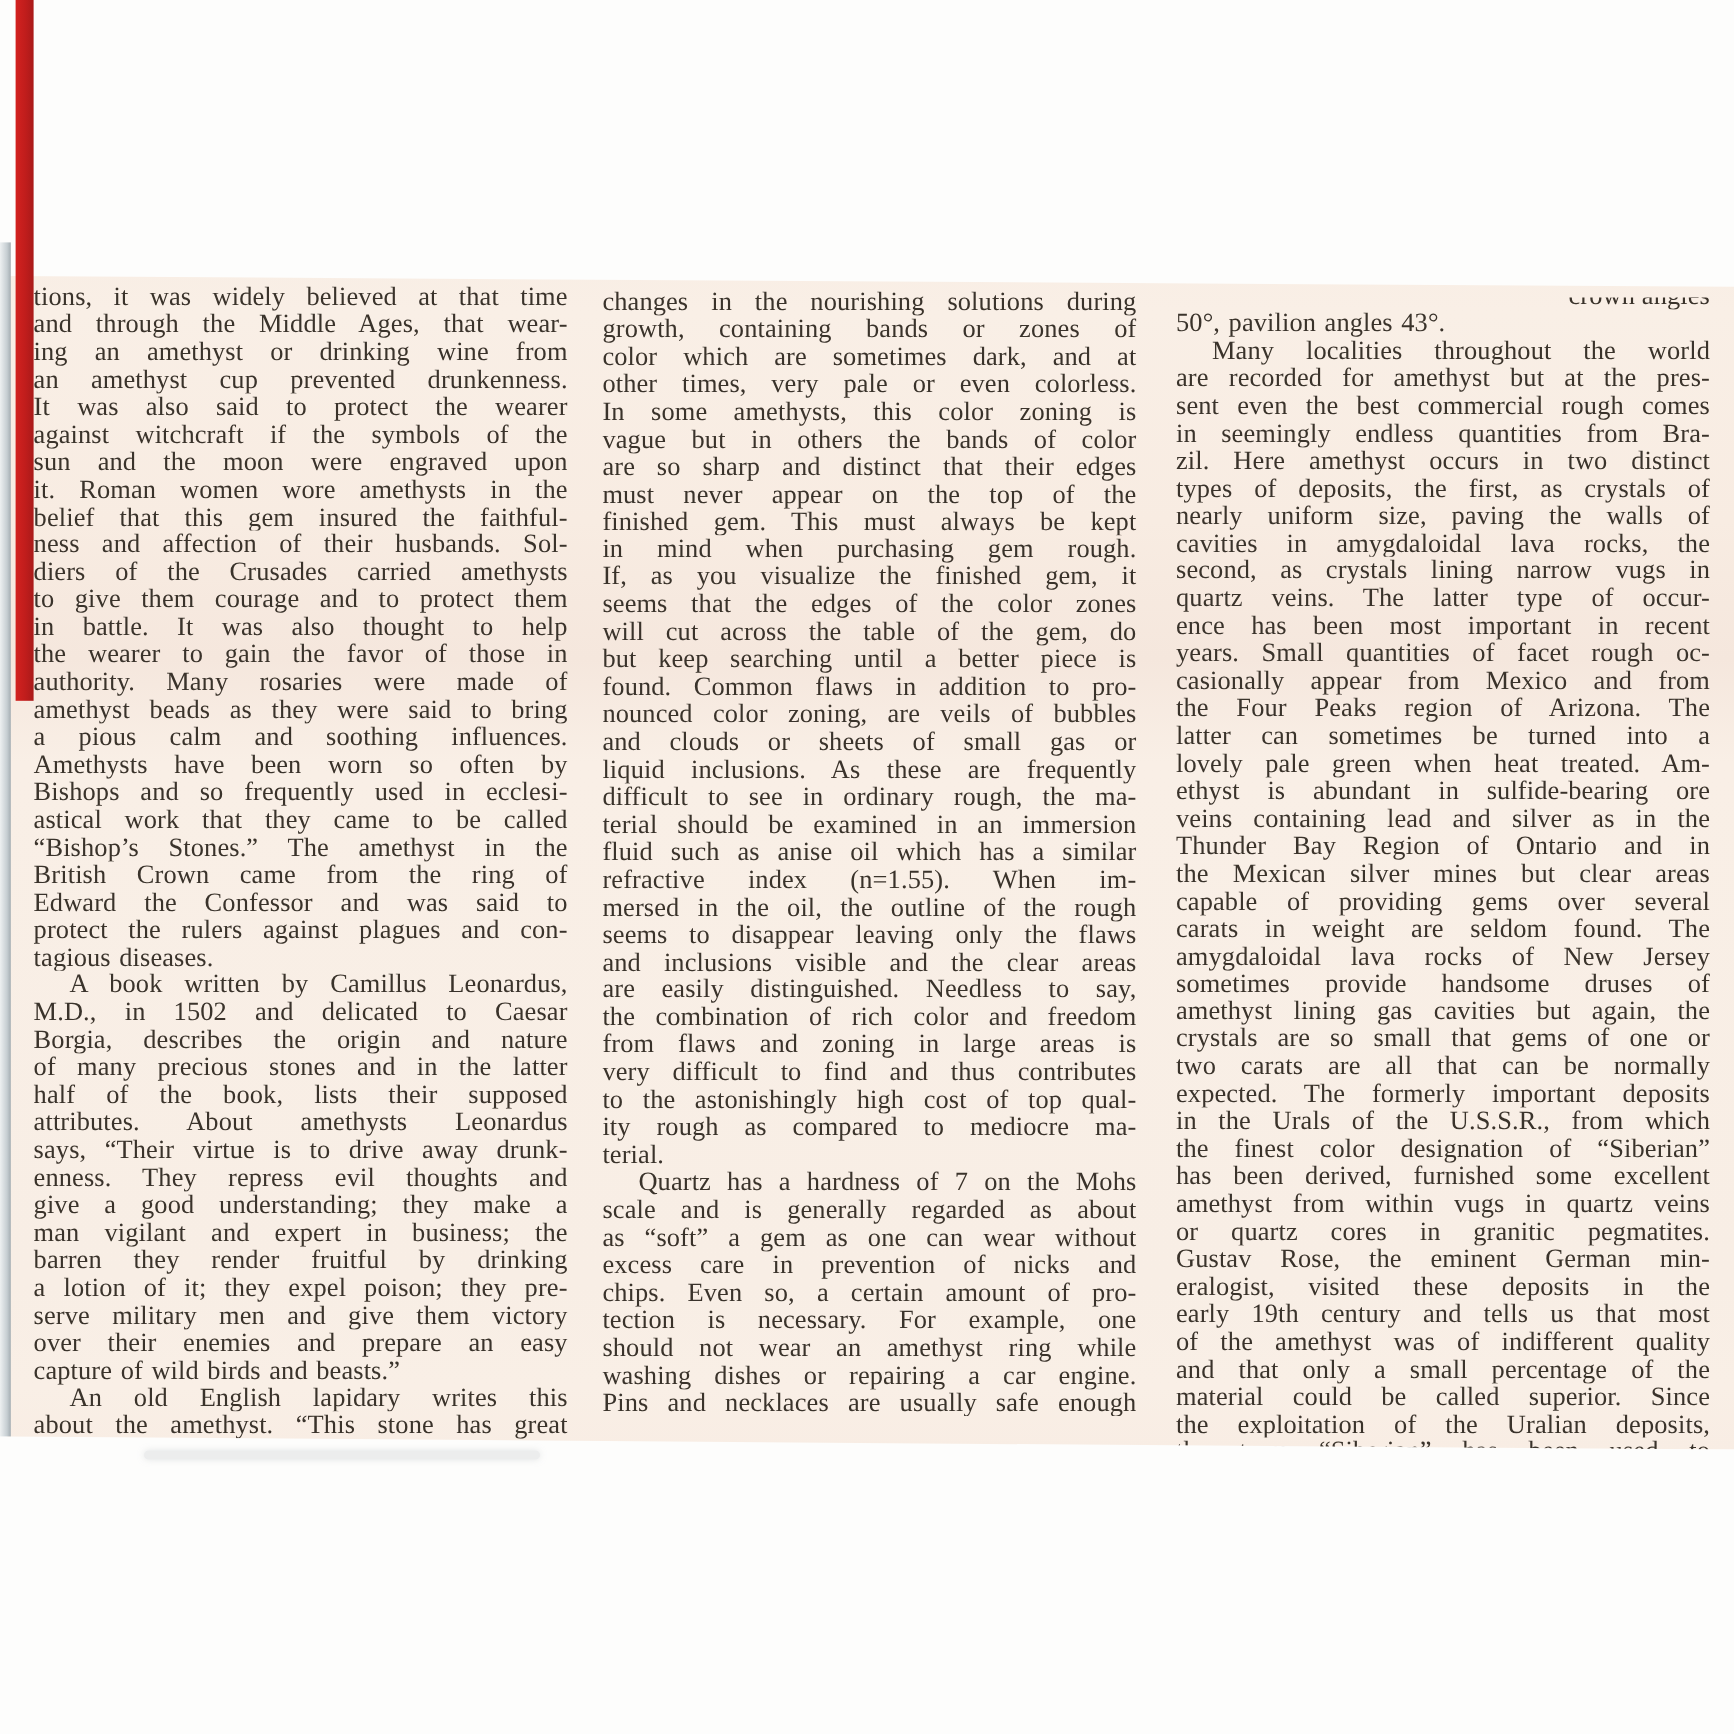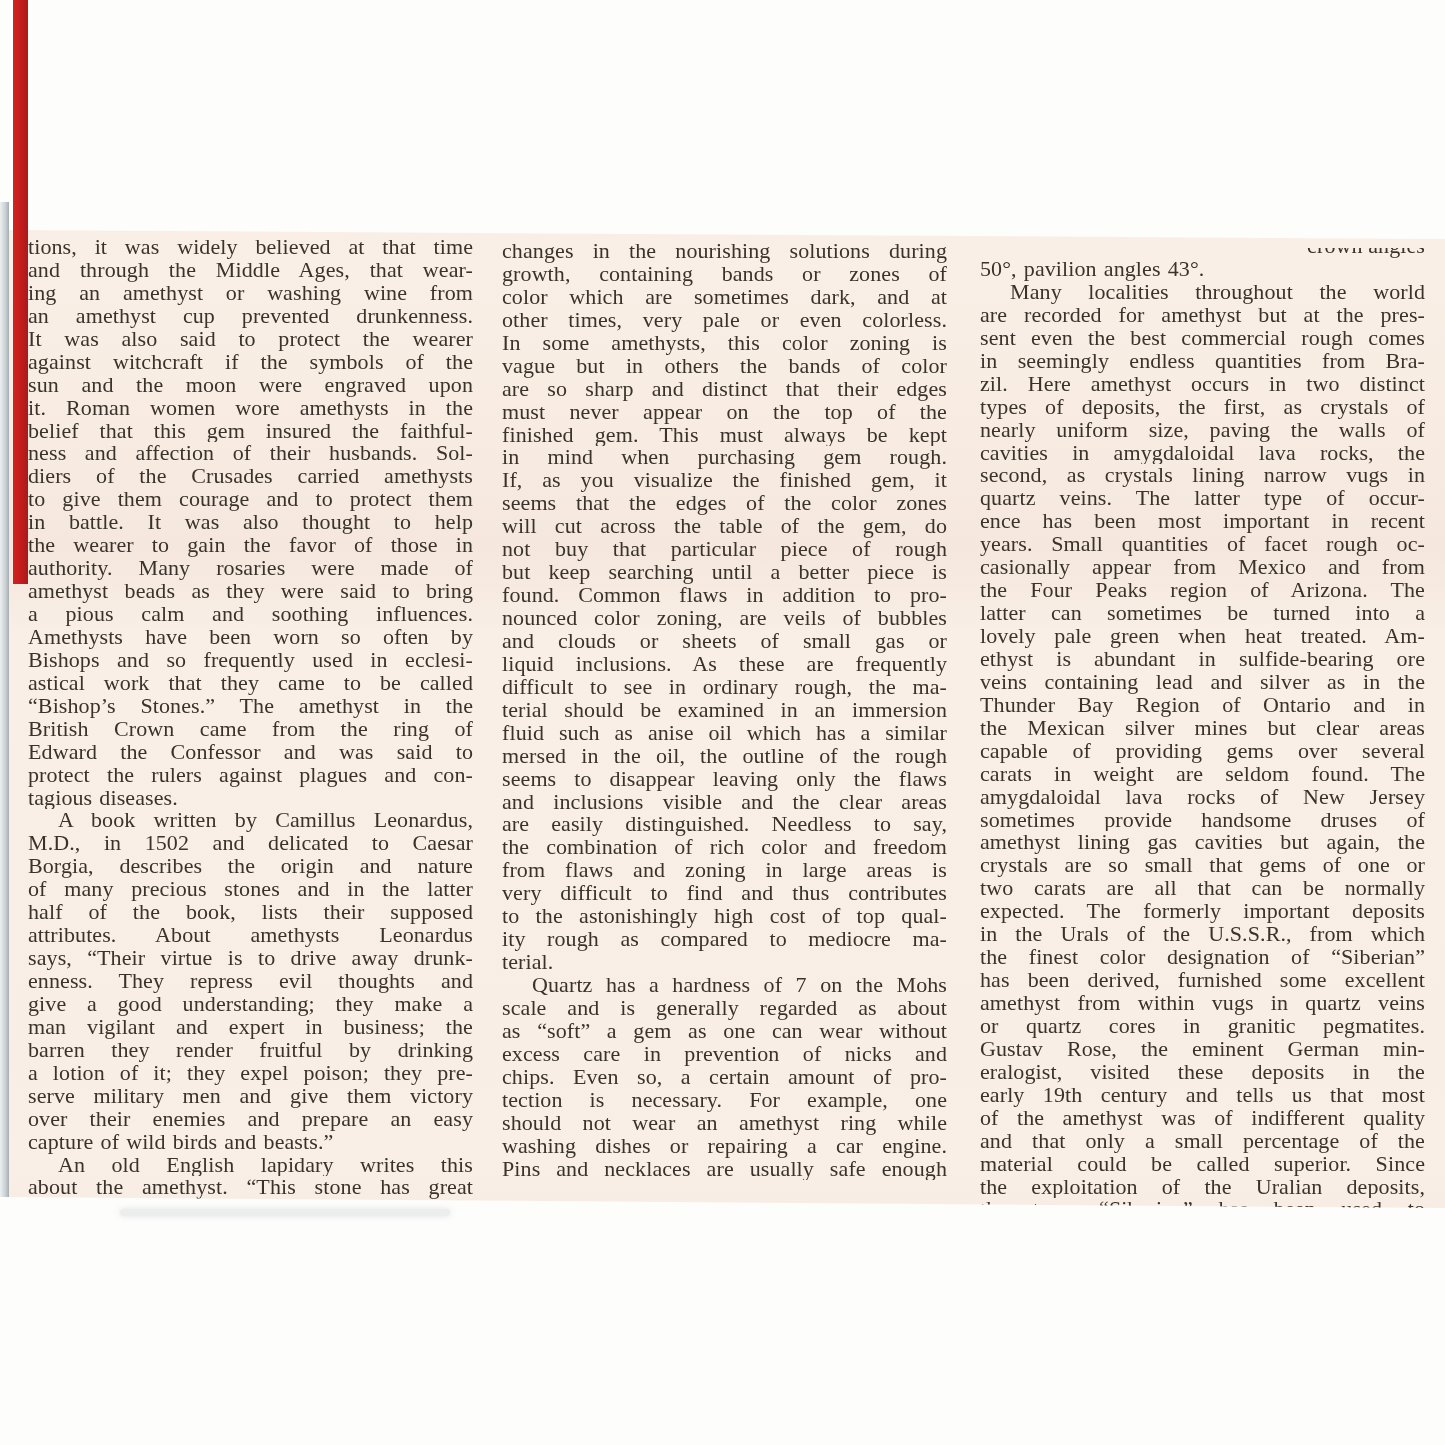--- a/index.html
+++ b/index.html
@@ -57,21 +57,21 @@
 </head>
 <body>
 
 <div class="screenshot">
 
   <div class="page">
 
     <div class="column col1">
         <div class="line">tions, it was widely believed at that time</div>
         <div class="line">and through the Middle Ages, that wear-</div>
-        <div class="line">ing an amethyst or washing wine from</div>
+        <div class="line">ing an amethyst or drinking wine from</div>
         <div class="line">an amethyst cup prevented drunkenness.</div>
         <div class="line">It was also said to protect the wearer</div>
         <div class="line">against witchcraft if the symbols of the</div>
         <div class="line">sun and the moon were engraved upon</div>
         <div class="line">it. Roman women wore amethysts in the</div>
         <div class="line">belief that this gem insured the faithful-</div>
         <div class="line">ness and affection of their husbands. Sol-</div>
         <div class="line">diers of the Crusades carried amethysts</div>
         <div class="line">to give them courage and to protect them</div>
         <div class="line">in battle. It was also thought to help</div>
@@ -113,29 +113,29 @@
         <div class="line">other times, very pale or even colorless.</div>
         <div class="line">In some amethysts, this color zoning is</div>
         <div class="line">vague but in others the bands of color</div>
         <div class="line">are so sharp and distinct that their edges</div>
         <div class="line">must never appear on the top of the</div>
         <div class="line">finished gem. This must always be kept</div>
         <div class="line">in mind when purchasing gem rough.</div>
         <div class="line">If, as you visualize the finished gem, it</div>
         <div class="line">seems that the edges of the color zones</div>
         <div class="line">will cut across the table of the gem, do</div>
-        <div class="line">not buy that particular piece of rough</div>
         <div class="line">but keep searching until a better piece is</div>
         <div class="line">found. Common flaws in addition to pro-</div>
         <div class="line">nounced color zoning, are veils of bubbles</div>
         <div class="line">and clouds or sheets of small gas or</div>
         <div class="line">liquid inclusions. As these are frequently</div>
         <div class="line">difficult to see in ordinary rough, the ma-</div>
         <div class="line">terial should be examined in an immersion</div>
         <div class="line">fluid such as anise oil which has a similar</div>
+        <div class="line">refractive index (n=1.55). When im-</div>
         <div class="line">mersed in the oil, the outline of the rough</div>
         <div class="line">seems to disappear leaving only the flaws</div>
         <div class="line">and inclusions visible and the clear areas</div>
         <div class="line">are easily distinguished. Needless to say,</div>
         <div class="line">the combination of rich color and freedom</div>
         <div class="line">from flaws and zoning in large areas is</div>
         <div class="line">very difficult to find and thus contributes</div>
         <div class="line">to the astonishingly high cost of top qual-</div>
         <div class="line">ity rough as compared to mediocre ma-</div>
         <div class="line end">terial.</div>

